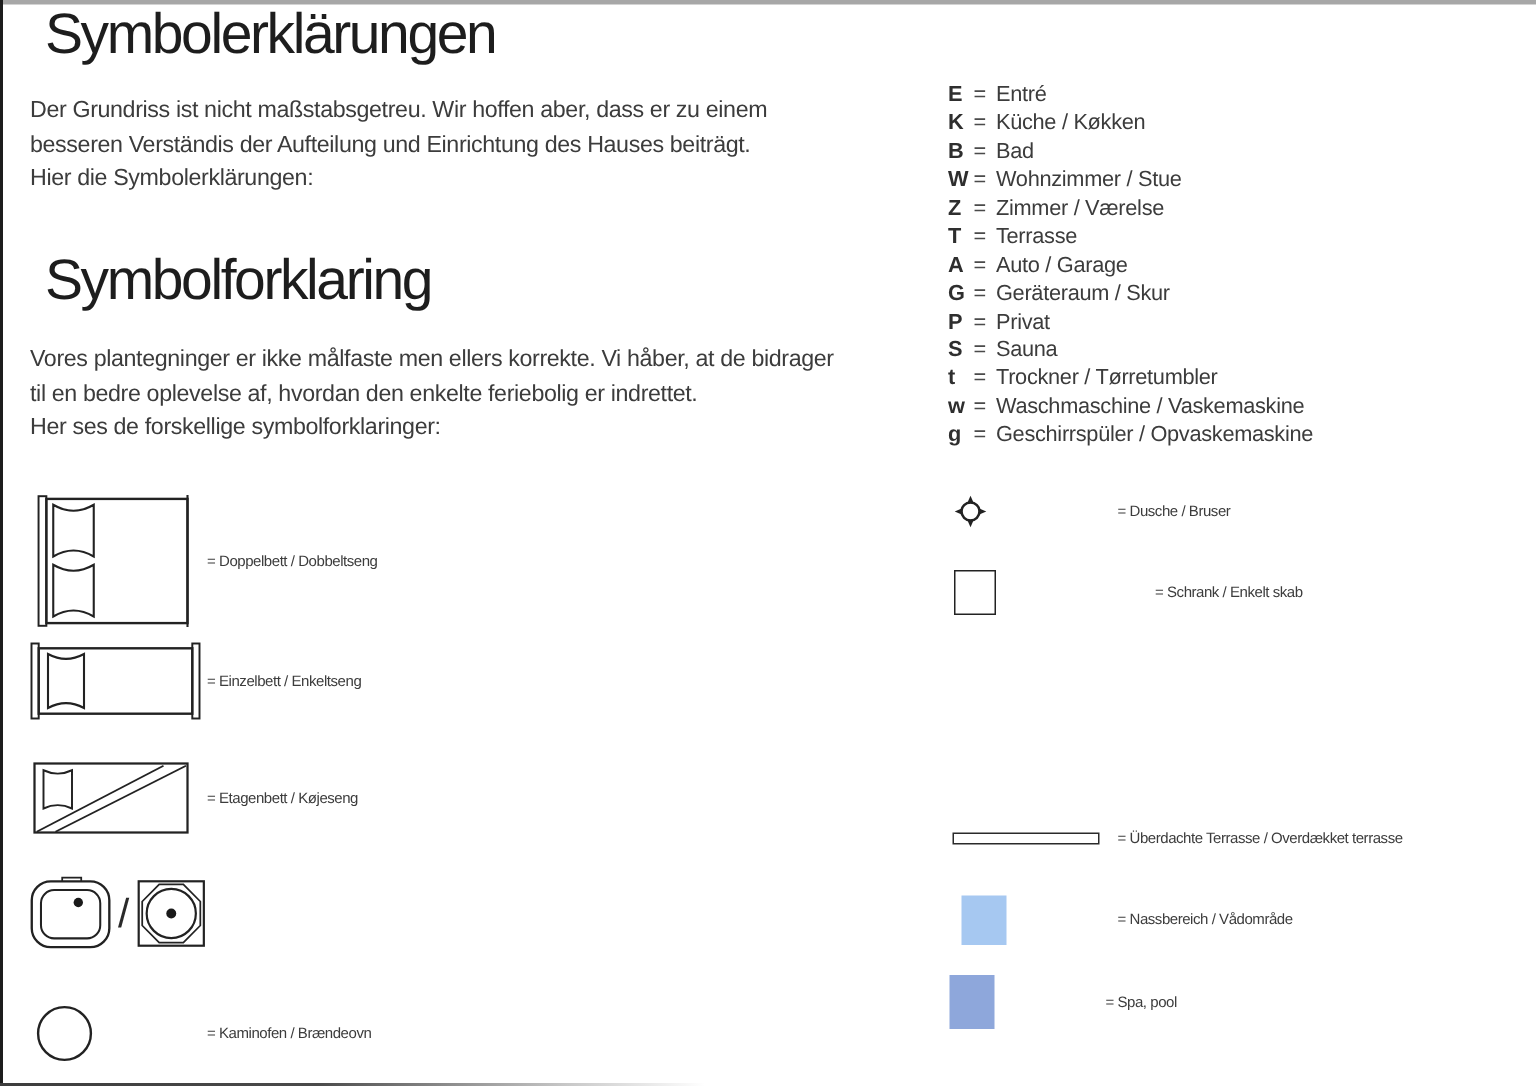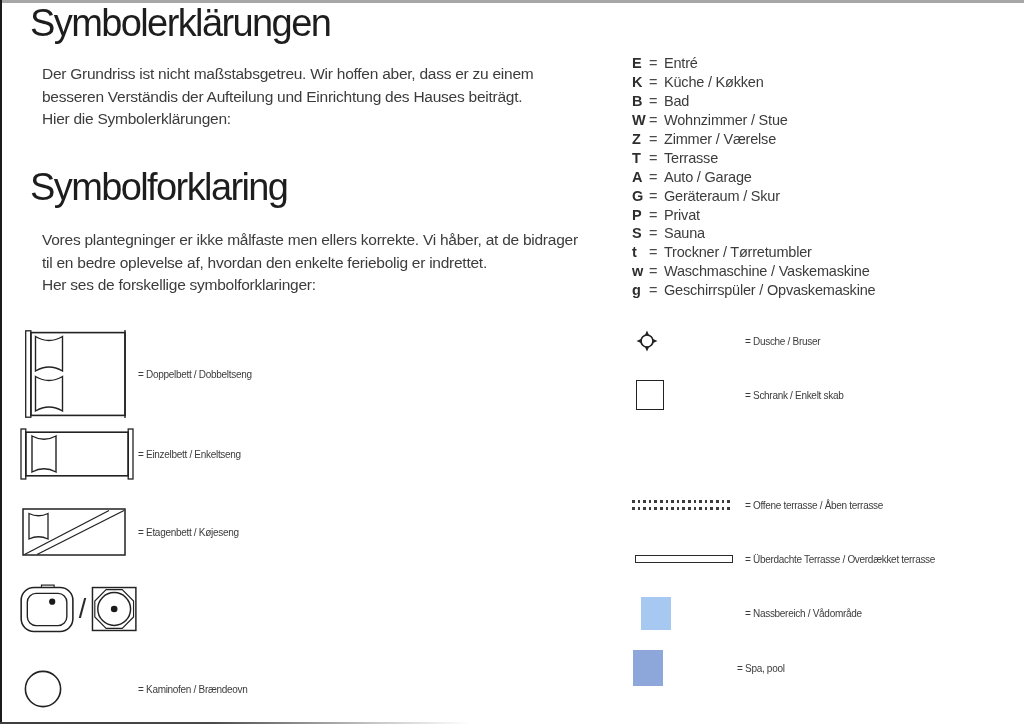--- a/index.html
+++ b/index.html
@@ -9,21 +9,21 @@
   }
   
   .edge-top{position:absolute;top:0;left:0;width:1024px;height:3px;background:#a7a7a7;}
   .edge-left{position:absolute;top:0;left:0;width:2px;height:724px;background:#1c1c1c;}
   .edge-bottom{position:absolute;bottom:0;left:0;width:470px;height:2px;
     background:linear-gradient(to right,#3d3d3d 0%,#4a4a4a 45%,rgba(130,130,130,.45) 80%,rgba(160,160,160,0) 100%);}
   h1{position:absolute;left:30px;margin:0;font-weight:500;color:#1d1d1d;
      font-size:38px;letter-spacing:-1.6px;white-space:nowrap;}
   .h1-de{top:2px;}
   .h1-da{top:166px;}
-  .intro{position:absolute;left:42px;margin:0;font-size:15.5px;line-height:22.5px;
+  .intro{position:absolute;left:20px;margin:0;font-size:15.5px;line-height:22.5px;
      letter-spacing:-0.25px;color:#3c3c3c;white-space:pre-line;}
   .intro-de{top:63px;}
   .intro-da{top:229px;}
 
   
   .abbrev{position:absolute;left:632px;top:54px;font-size:14.5px;letter-spacing:-0.2px;}
   .abbrev .row{display:flex;height:18.9px;align-items:center;}
   .abbrev .ltr{width:17px;font-weight:bold;color:#2e2e2e;font-size:14.5px;}
   .abbrev .eq{width:15px;color:#4a4a4a;}
   .abbrev .lbl{color:#3c3c3c;white-space:nowrap;}
@@ -209,37 +209,28 @@
         <circle cx="11" cy="11" r="6" fill="#fff" stroke="#222" stroke-width="1.7"></circle>
         <polygon points="11,0.5 8.8,5.5 13.2,5.5" fill="#222"></polygon>
         <polygon points="11,21.5 8.8,16.5 13.2,16.5" fill="#222"></polygon>
         <polygon points="0.5,11 5.5,8.8 5.5,13.2" fill="#222"></polygon>
         <polygon points="21.5,11 16.5,8.8 16.5,13.2" fill="#222"></polygon>
       </svg>
     </div>
     <span class="sym-label">= Dusche / Bruser</span>
   </div>
 
-  <div class="sym-row right" style="top:378px;height:34px;">
+  <div class="sym-row right" style="top:378px;height:34px;gap:25px;">
     <div class="sym-cell">
       <div class="cab-single"></div>
     </div>
     <span class="sym-label">= Schrank / Enkelt skab</span>
   </div>
 
 
-  <div class="sym-row right" style="top:495px;height:20px;left:632px;">
-    <div class="sym-cell" style="width:113px;">
-      <div class="dots">
-          <div class="drow"></div>
-          <div class="drow"></div>
-        </div>
-    </div>
-    <span class="sym-label">= Offene terrasse / Åben terrasse</span>
-  </div>
 
   <div class="sym-row right" style="top:549px;height:20px;left:635px;">
     <div class="sym-cell" style="width:110px;">
       <div class="bar-outline"></div>
     </div>
     <span class="sym-label">= Überdachte Terrasse / Overdækket terrasse</span>
   </div>
 
   <div class="sym-row right" style="top:594px;height:38px;left:641px;">
     <div class="sym-cell" style="width:104px;">

